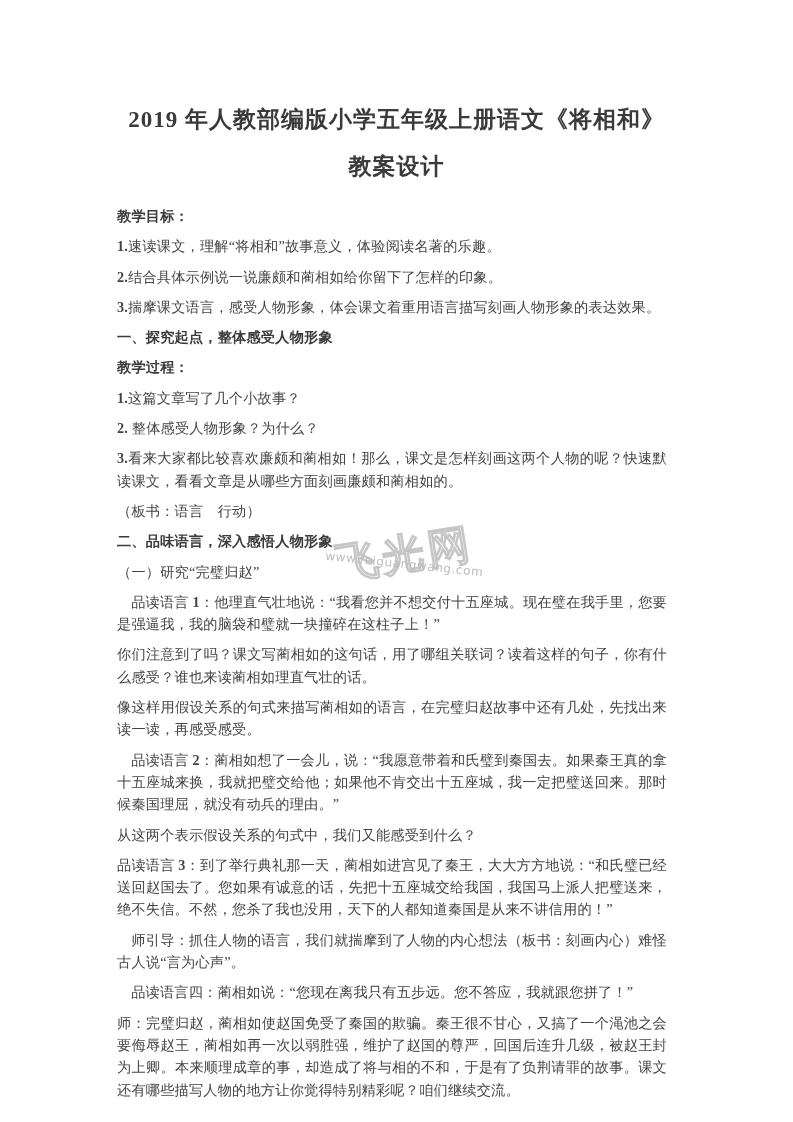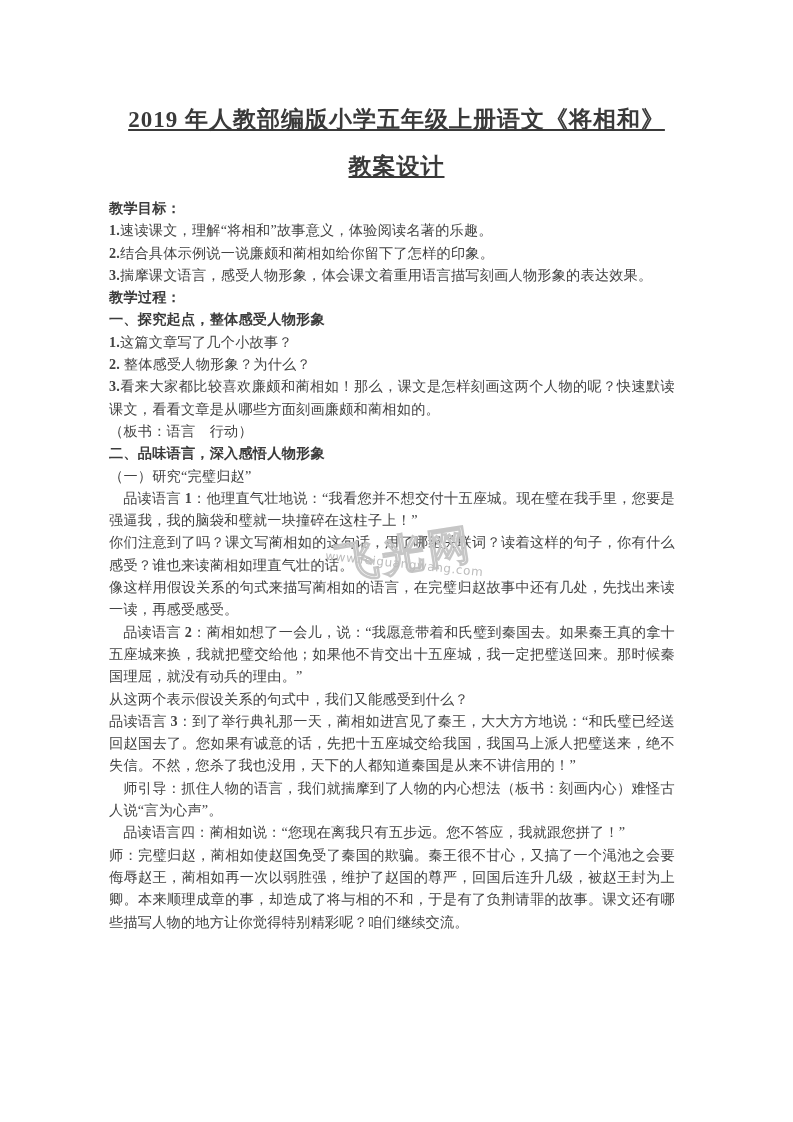--- a/index.html
+++ b/index.html
@@ -20,35 +20,34 @@
     top: 96px;
     left: 60px;
     width: 673px;
     margin: 0;
     text-align: center;
     font-size: 23px;
     line-height: 47px;
     font-weight: bold;
     color: #3a3a3a;
     letter-spacing: 1px;
-    text-decoration: underline;
   }
   .doc-title .t-line { display: block; }
   .content {
     position: absolute;
     left: 109px;
     top: 197px;
     width: 566px;
     font-size: 14.2px;
     line-height: 22.3px;
     letter-spacing: 0.2px;
     color: #434343;
     text-align: justify;
   }
-  .para { margin: 0; }
+  .para { margin: 8px; }
   .para.heading { font-weight: bold; color: #3c3c3c; }
   .para.indent { text-indent: 1em; }
   .b { font-weight: bold; }
   
   .watermark {
     position: absolute;
     left: 0; top: 0;
     width: 793px; height: 1122px;
     pointer-events: none;
   }
@@ -88,22 +87,22 @@
   <h1 class="doc-title">
     <span class="t-line">2019 年人教部编版小学五年级上册语文《将相和》</span>
     <span class="t-line">教案设计</span>
   </h1>
 
   <div class="content" id="content">
       <p class="para heading"><span class="b">教学目标：</span></p>
       <p class="para"><span class="b">1.</span><span>速读课文，理解“将相和”故事意义，体验阅读名著的乐趣。</span></p>
       <p class="para"><span class="b">2.</span><span>结合具体示例说一说廉颇和蔺相如给你留下了怎样的印象。</span></p>
       <p class="para"><span class="b">3.</span><span>揣摩课文语言，感受人物形象，体会课文着重用语言描写刻画人物形象的表达效果。</span></p>
+      <p class="para heading"><span class="b">一、探究起点，整体感受人物形象</span></p>
       <p class="para heading"><span class="b">教学过程：</span></p>
-      <p class="para heading"><span class="b">一、探究起点，整体感受人物形象</span></p>
       <p class="para"><span class="b">1.</span><span>这篇文章写了几个小故事？</span></p>
       <p class="para"><span class="b">2.</span><span> 整体感受人物形象？为什么？</span></p>
       <p class="para"><span class="b">3.</span><span>看来大家都比较喜欢廉颇和蔺相如！那么，课文是怎样刻画这两个人物的呢？快速默读课文，看看文章是从哪些方面刻画廉颇和蔺相如的。</span></p>
       <p class="para"><span>（板书：语言　行动）</span></p>
       <p class="para heading"><span class="b">二、品味语言，深入感悟人物形象</span></p>
       <p class="para"><span>（一）研究“完璧归赵”</span></p>
       <p class="para indent"><span>品读语言 </span><span class="b">1</span><span>：他理直气壮地说：“我看您并不想交付十五座城。现在璧在我手里，您要是强逼我，我的脑袋和璧就一块撞碎在这柱子上！”</span></p>
       <p class="para"><span>你们注意到了吗？课文写蔺相如的这句话，用了哪组关联词？读着这样的句子，你有什么感受？谁也来读蔺相如理直气壮的话。</span></p>
       <p class="para"><span>像这样用假设关系的句式来描写蔺相如的语言，在完璧归赵故事中还有几处，先找出来读一读，再感受感受。</span></p>
       <p class="para indent"><span>品读语言 </span><span class="b">2</span><span>：蔺相如想了一会儿，说：“我愿意带着和氏璧到秦国去。如果秦王真的拿十五座城来换，我就把璧交给他；如果他不肯交出十五座城，我一定把璧送回来。那时候秦国理屈，就没有动兵的理由。”</span></p>

